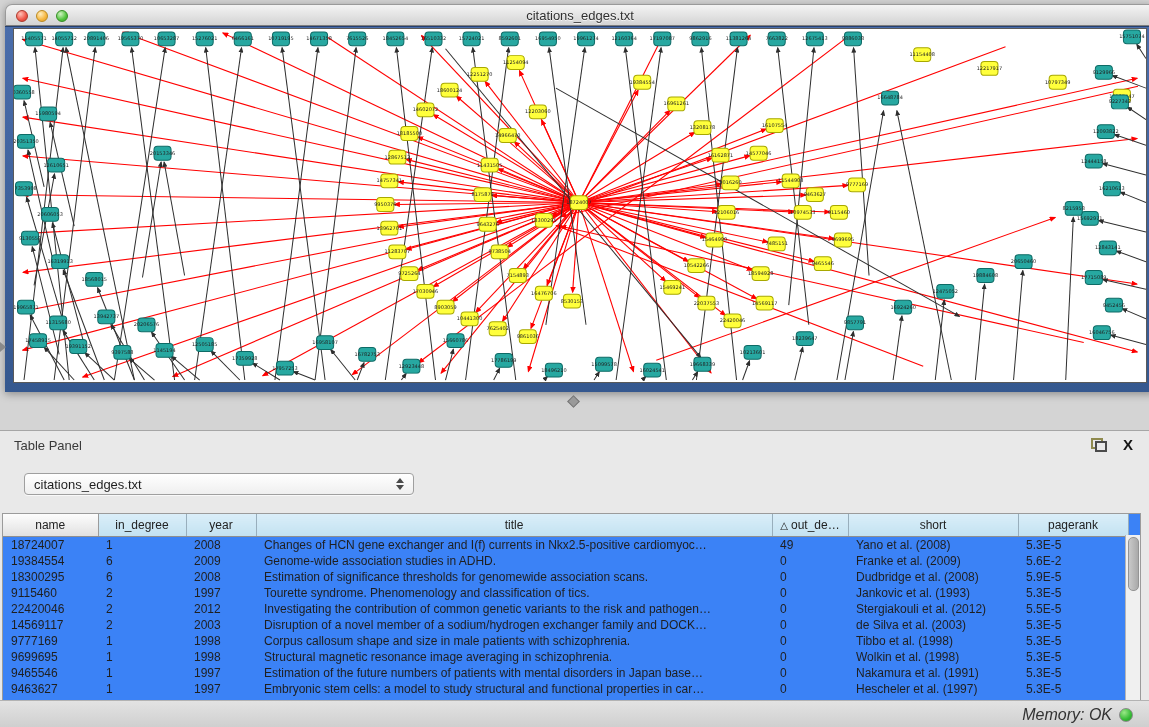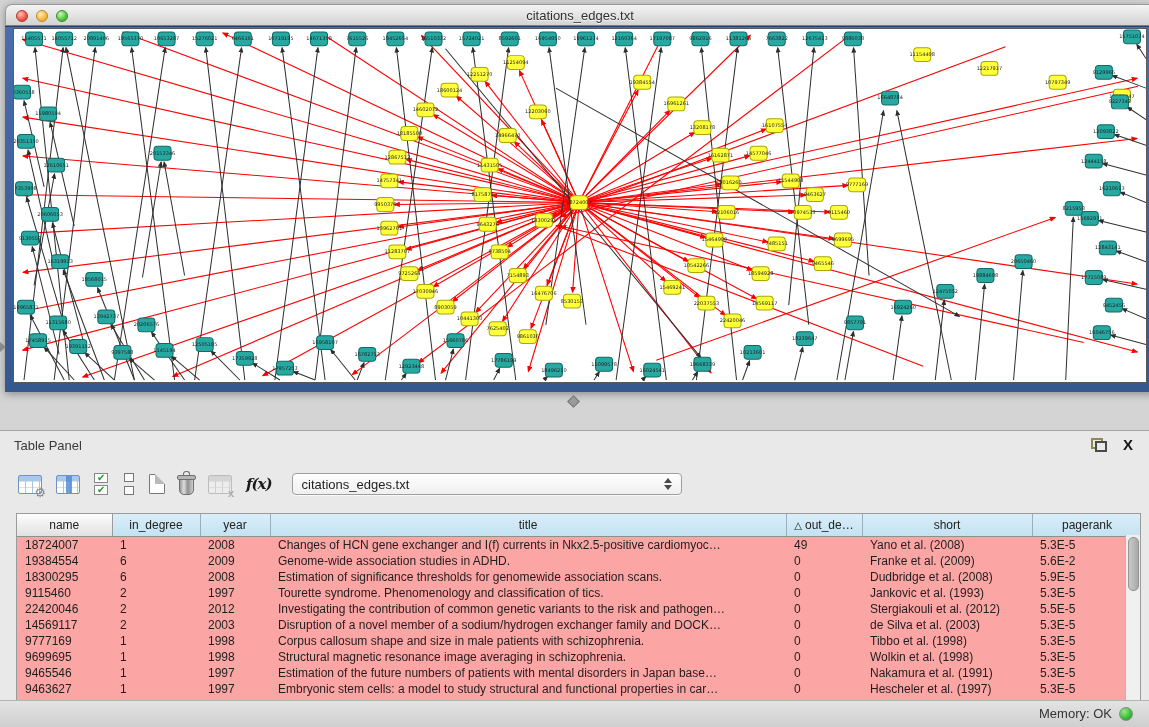--- a/index.html
+++ b/index.html
@@ -72,40 +72,40 @@
       repeating-linear-gradient(90deg,transparent 0 6px,#bdbdbd 6px 7px),
       repeating-linear-gradient(transparent 0 5px,#d9d9d9 5px 6px),#f2f2f2;}
   .delete-table-icon::after{content:"x";position:absolute;right:-3px;bottom:-6px;font-size:11px;font-weight:bold;color:#777;}
   .function-builder-icon{font-family:"DejaVu Serif",serif;font-style:italic;font-weight:bold;font-size:15px;color:#1a1a1a;letter-spacing:-1px;line-height:22px;}
   .combo{display:flex;align-items:center;width:390px;height:22px;margin-left:6px;border:1px solid #9f9f9f;border-radius:4px;
     background:linear-gradient(#ffffff,#efefef);padding:0 9px;font-size:13px;color:#1f1f1f;box-sizing:border-box;box-shadow:0 1px 0 rgba(255,255,255,.7);}
   .combo-arrows{margin-left:auto;display:flex;flex-direction:column;gap:2px;}
   .combo-arrow-up{width:0;height:0;border-left:4px solid transparent;border-right:4px solid transparent;border-bottom:5px solid #4a4a4a;}
   .combo-arrow-down{width:0;height:0;border-left:4px solid transparent;border-right:4px solid transparent;border-top:5px solid #4a4a4a;}
   
-  .table-wrap{position:absolute;top:82px;left:16px;right:8px;height:188px;background:#fca5a5;border:1px solid #9b9b9b;overflow:hidden;}
+  .table-wrap{position:absolute;top:82px;left:2px;right:8px;height:188px;background:#3b82f6;border:1px solid #9b9b9b;overflow:hidden;}
   table.data{border-collapse:collapse;table-layout:fixed;width:1125px;font-size:12px;color:#1f1f1f;}
   table.data th{height:20px;font-weight:normal;text-align:center;font-size:12px;color:#222;
     border-right:1px solid #98aebc;border-bottom:1px solid #8f8f8f;
     background:linear-gradient(#daeef9,#c3e2f1);overflow:hidden;white-space:nowrap;}
   table.data th.col-plain{background:linear-gradient(#fdfdfd,#e1e1e1);border-right:1px solid #9b9b9b;}
   table.data td{height:16px;padding:0 0 0 8px;overflow:hidden;white-space:nowrap;text-overflow:clip;line-height:16px;}
   .sort-glyph{font-size:10px;margin-right:3px;color:#222;}
   .vscrollbar{position:absolute;top:21px;right:0;bottom:0;width:14px;background:#f0f0f0;border-left:1px solid #b5b5b5;}
   .vscroll-thumb{position:absolute;top:2px;left:2px;width:9px;height:52px;background:linear-gradient(90deg,#c9c9c9,#a9a9a9);border:1px solid #949494;border-radius:5px;}
   
   .tabs{position:absolute;top:272px;left:0;right:0;display:flex;justify-content:center;}
   .seg{display:flex;border:1px solid #8e8e8e;border-radius:0;overflow:hidden;background:#fcfcfc;box-shadow:0 1px 0 rgba(255,255,255,.8);}
   .seg button{font-family:inherit;font-size:13px;border:none;margin:0;padding:2px 14px;height:20px;background:transparent;color:#222;border-right:1px solid #b5b5b5;cursor:default;}
   .seg button:last-child{border-right:none;}
   .seg button.selected{background:linear-gradient(#7e7e7e,#6a6a6a);color:#f2f2f2;text-shadow:0 -1px 0 rgba(0,0,0,.3);}
   
   .status-bar{position:absolute;left:0;right:0;bottom:0;height:26px;background:linear-gradient(#e3e3e3,#cfcfcf);border-top:1px solid #b3b3b3;}
   .status-right{position:absolute;right:16px;top:5px;display:flex;align-items:center;gap:7px;}
-  .status-label{font-size:13px;color:#333;}
+  .status-label{font-size:16px;color:#333;font-style:italic;}
   .memory-dot{width:14px;height:14px;border-radius:50%;box-sizing:border-box;
     background:radial-gradient(circle at 35% 30%,#9ae887,#35bb35 60%,#249324);border:1px solid #8a8a8a;}
 </style>
 </head>
 <body>
 
 <div class="net-window">
   <div class="titlebar">
     <div class="lights">
       <span class="light red"></span>
@@ -805,30 +805,20 @@
   <div class="panel-header">
     <span class="panel-title">Table Panel</span>
     <span class="panel-header-controls">
       <span class="float-window-icon"></span>
       <span class="close-panel-x">X</span>
     </span>
   </div>
 
   <div class="toolbar">
 
-    <span id="toolbar-icons" style="display:flex;align-items:center;gap:14px;">
-        <span class="tb-icon column-settings-icon"></span>
-        <span class="tb-icon select-column-icon"></span>
-        <span class="tb-icon select-all-icon"></span>
-        <span class="tb-icon unselect-all-icon"></span>
-        <span class="tb-icon new-column-icon"></span>
-        <span class="tb-icon delete-column-icon"></span>
-        <span class="tb-icon delete-table-icon"></span>
-        <span class="tb-icon function-builder-icon">f(x)</span>
-      </span>
     <div class="combo">
       <span>citations_edges.txt</span>
       <span class="combo-arrows">
         <span class="combo-arrow-up"></span>
         <span class="combo-arrow-down"></span>
       </span>
     </div>
   </div>
 
   <div class="table-wrap">

